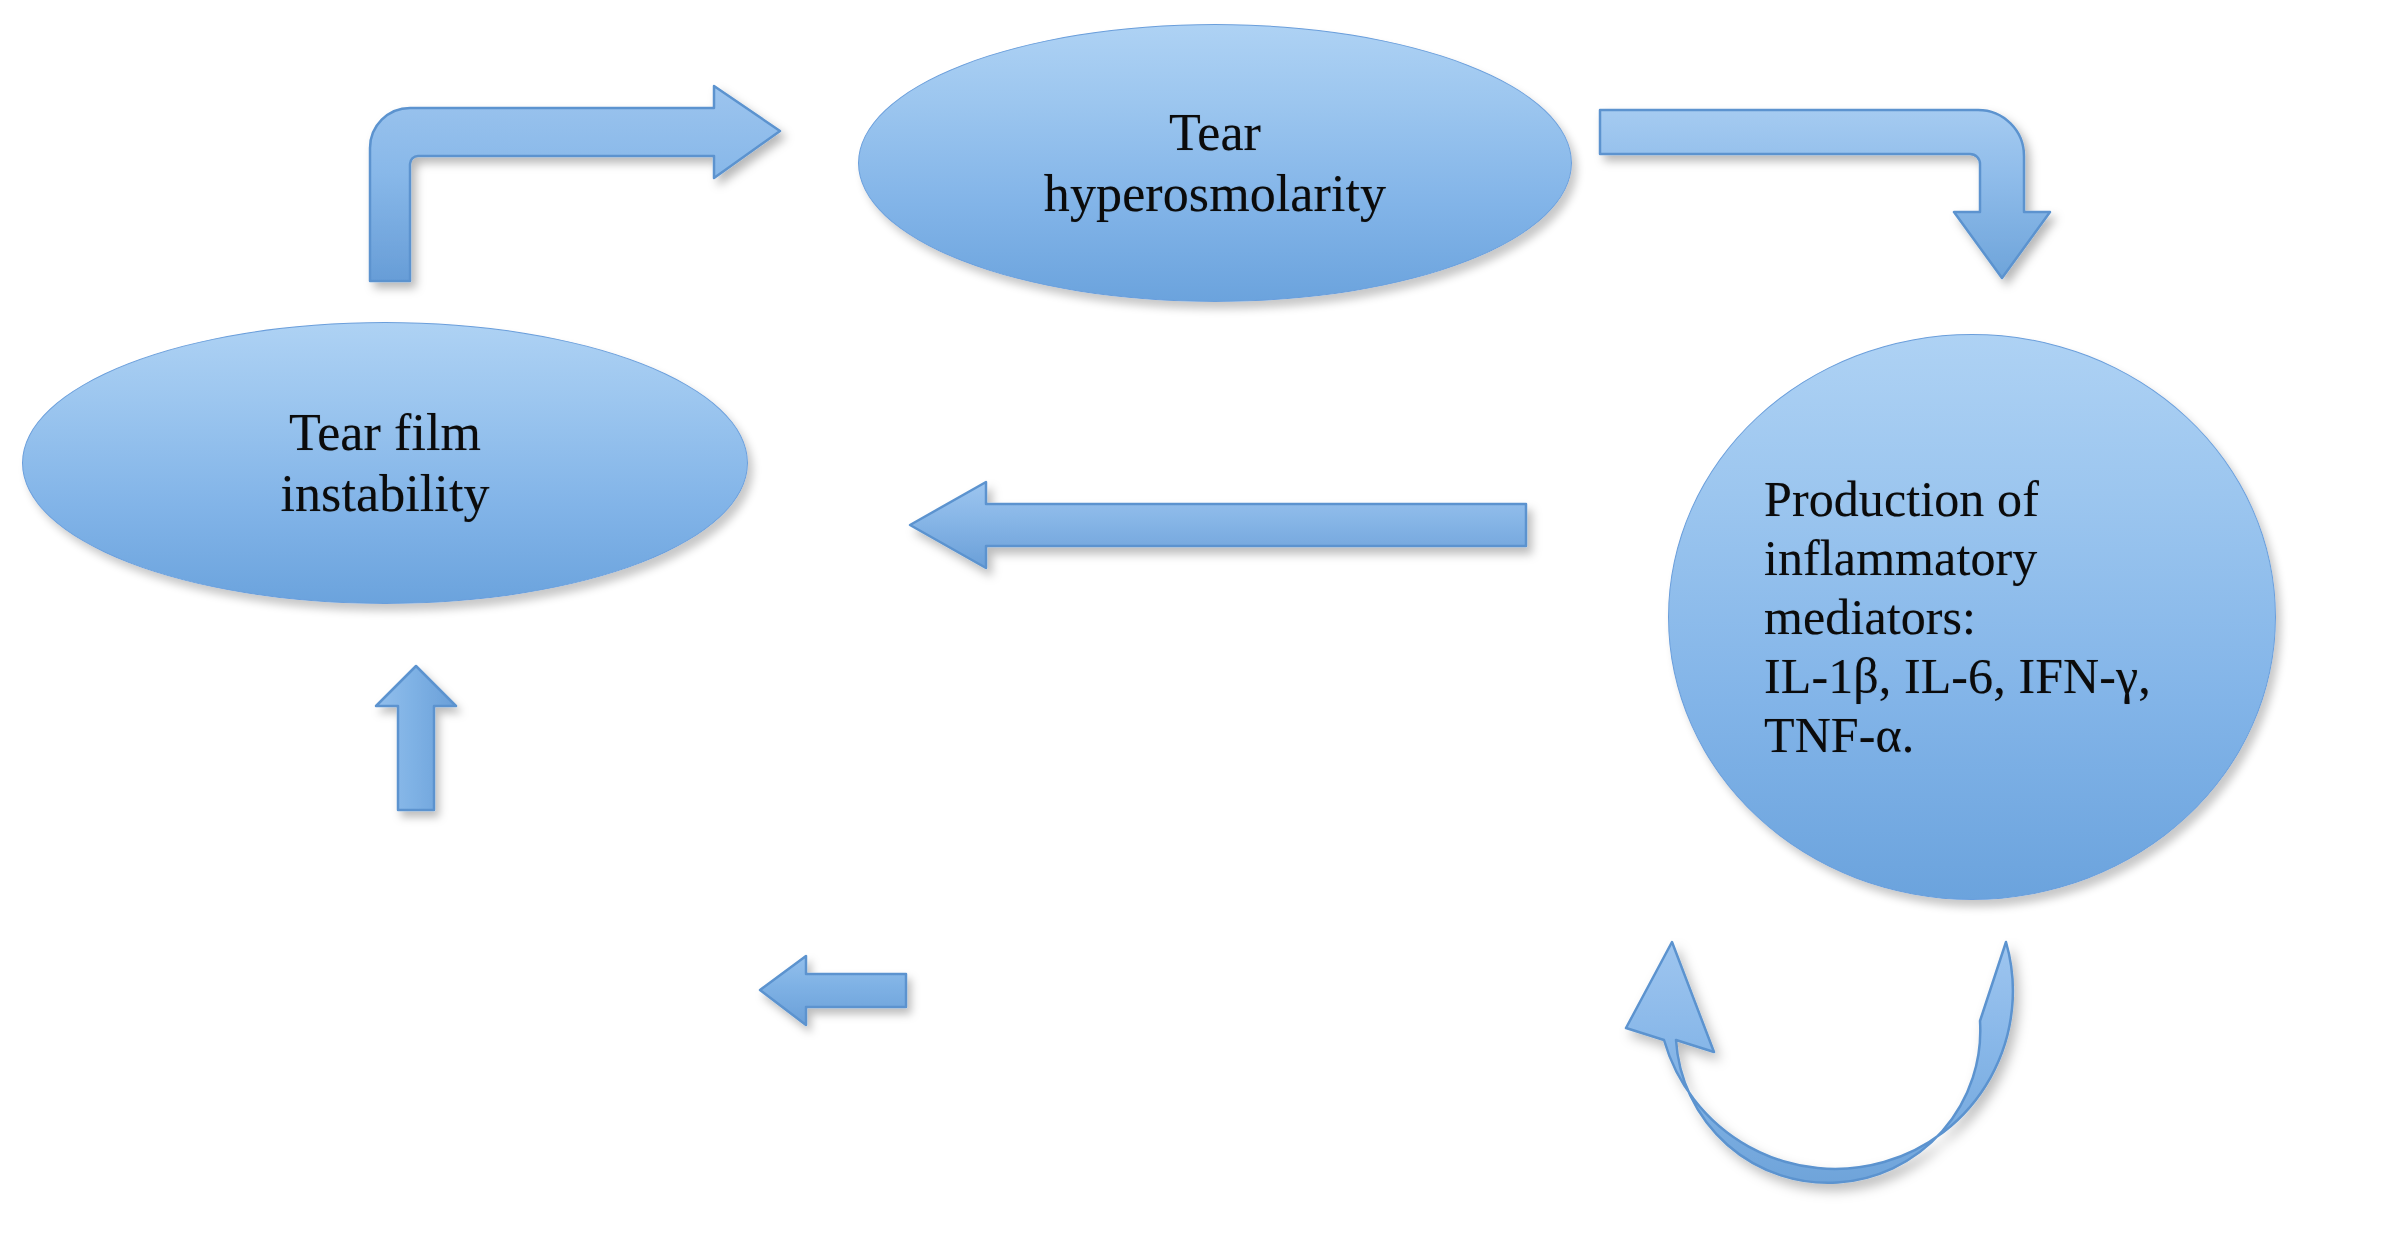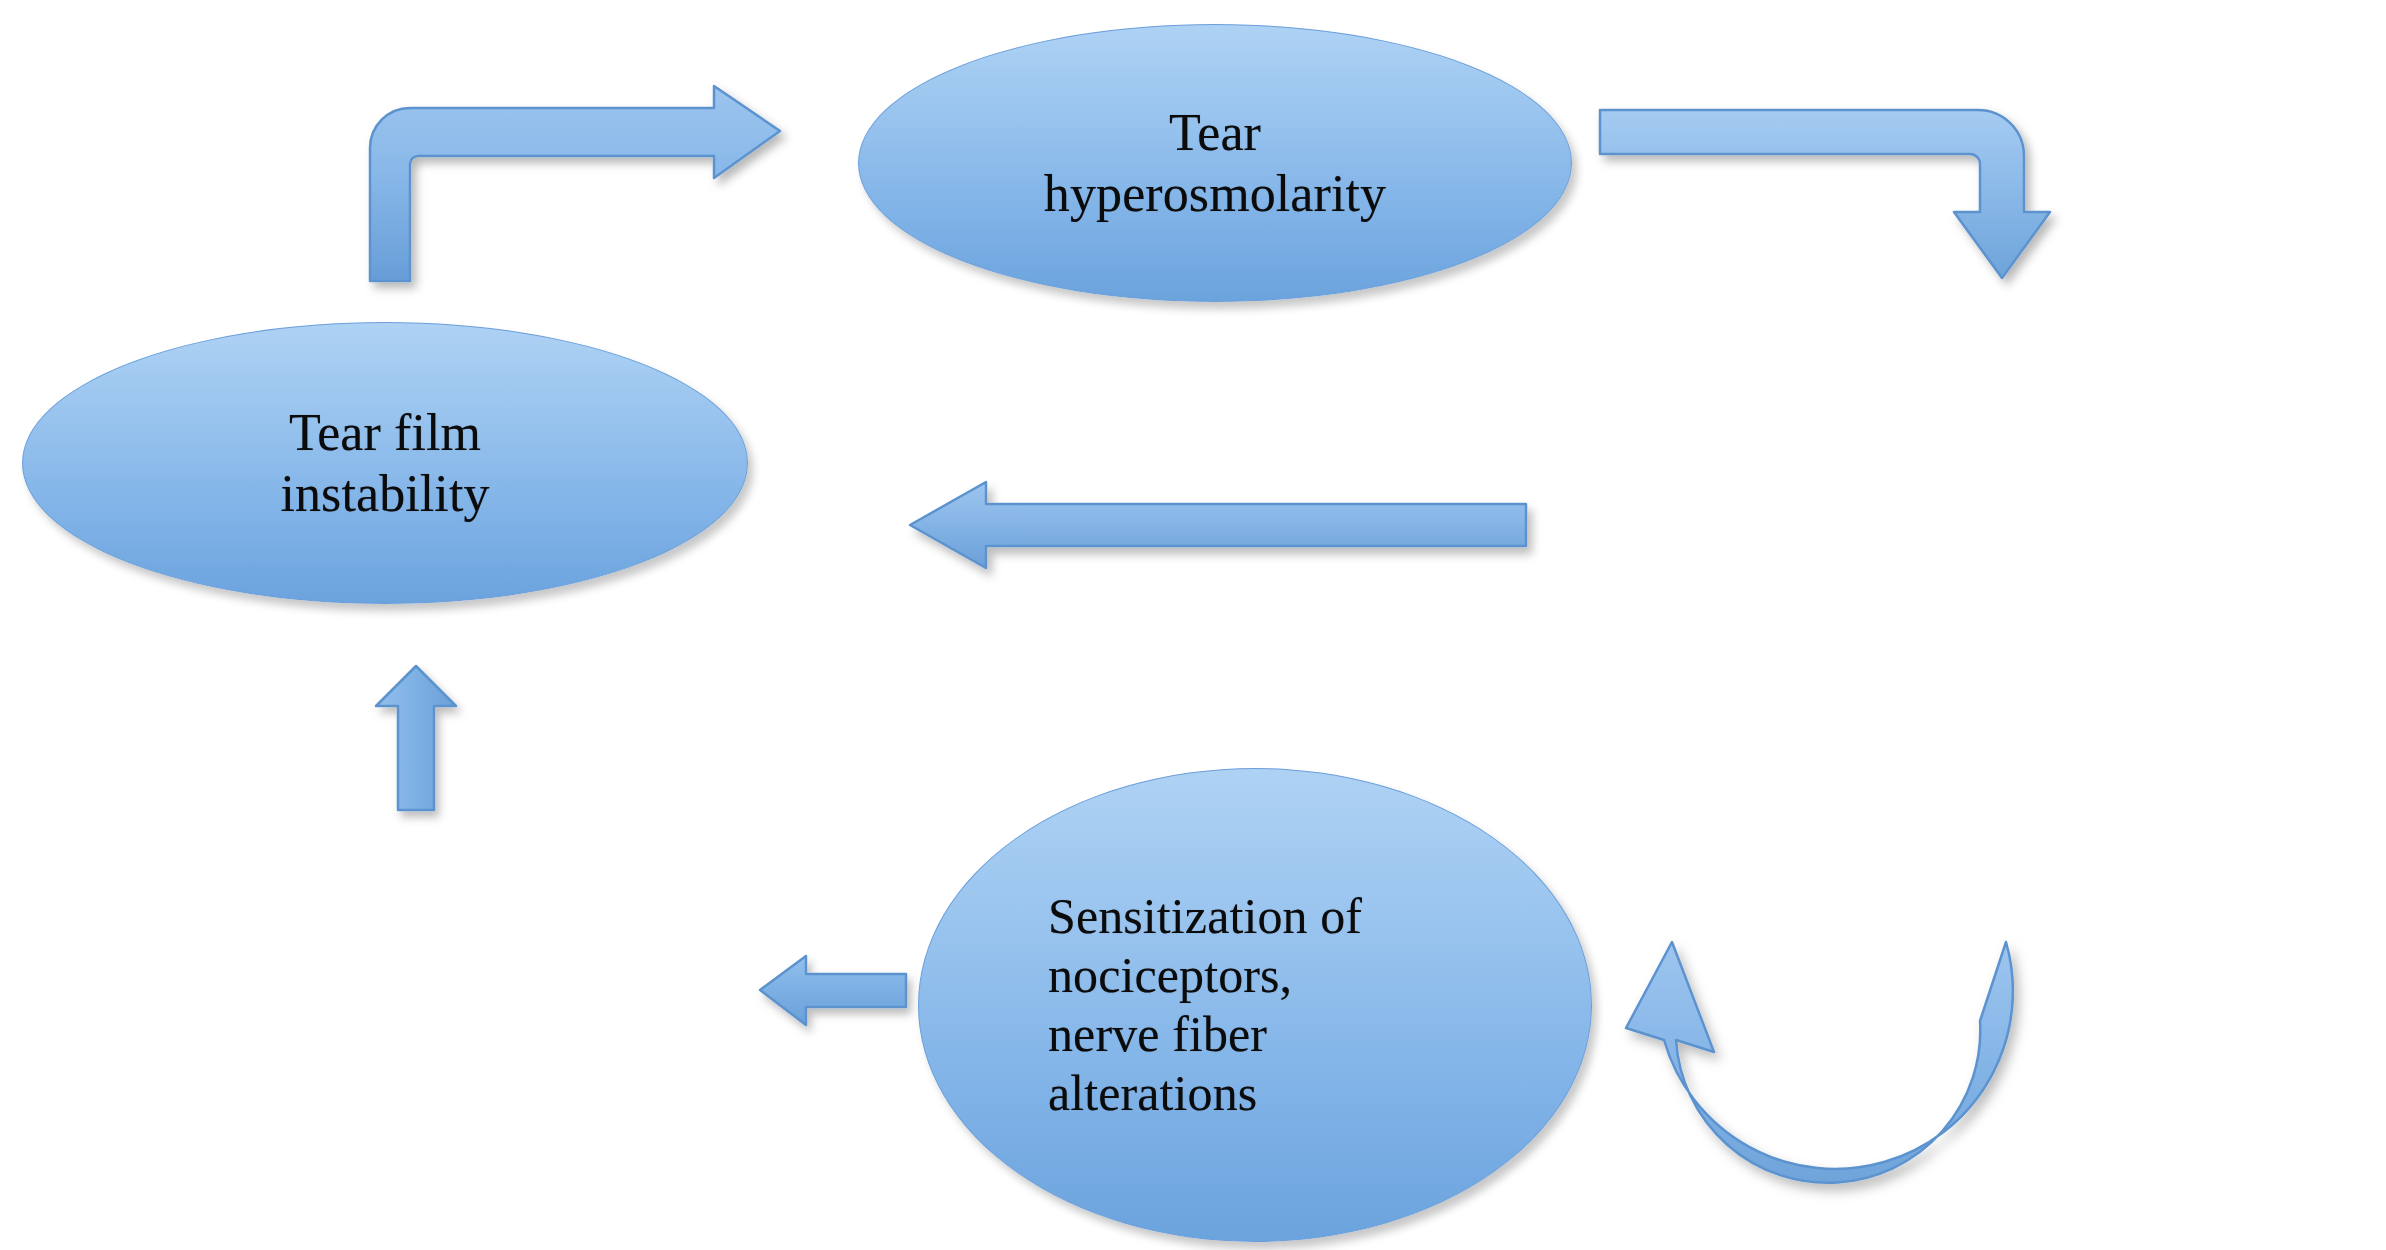--- a/index.html
+++ b/index.html
@@ -206,27 +206,28 @@
                A 130 130 0 1 0 394 93
                Z" fill="url(#gArrF)" stroke="#5b93cf" stroke-width="2.5" stroke-linejoin="round"></path>
     </svg>
   </div>
 
   <div class="node" id="node-hyperosmolarity">
     <span class="label center-txt">Tear
 hyperosmolarity</span>
   </div>
 
+  <div class="node" id="node-mediators">
+    <span class="label left-txt">Production of
+inflammatory
+mediators:
+IL-1β, IL-6, IFN-γ,
+TNF-α.</span>
+  </div>
 
   <div class="node" id="node-tearfilm">
     <span class="label center-txt">Tear film
 instability</span>
   </div>
 
 
-  <div class="node" id="node-nociceptors">
-    <span class="label left-txt">Sensitization of
-nociceptors,
-nerve fiber
-alterations</span>
-  </div>
 
 </div>
 
 </body></html>

